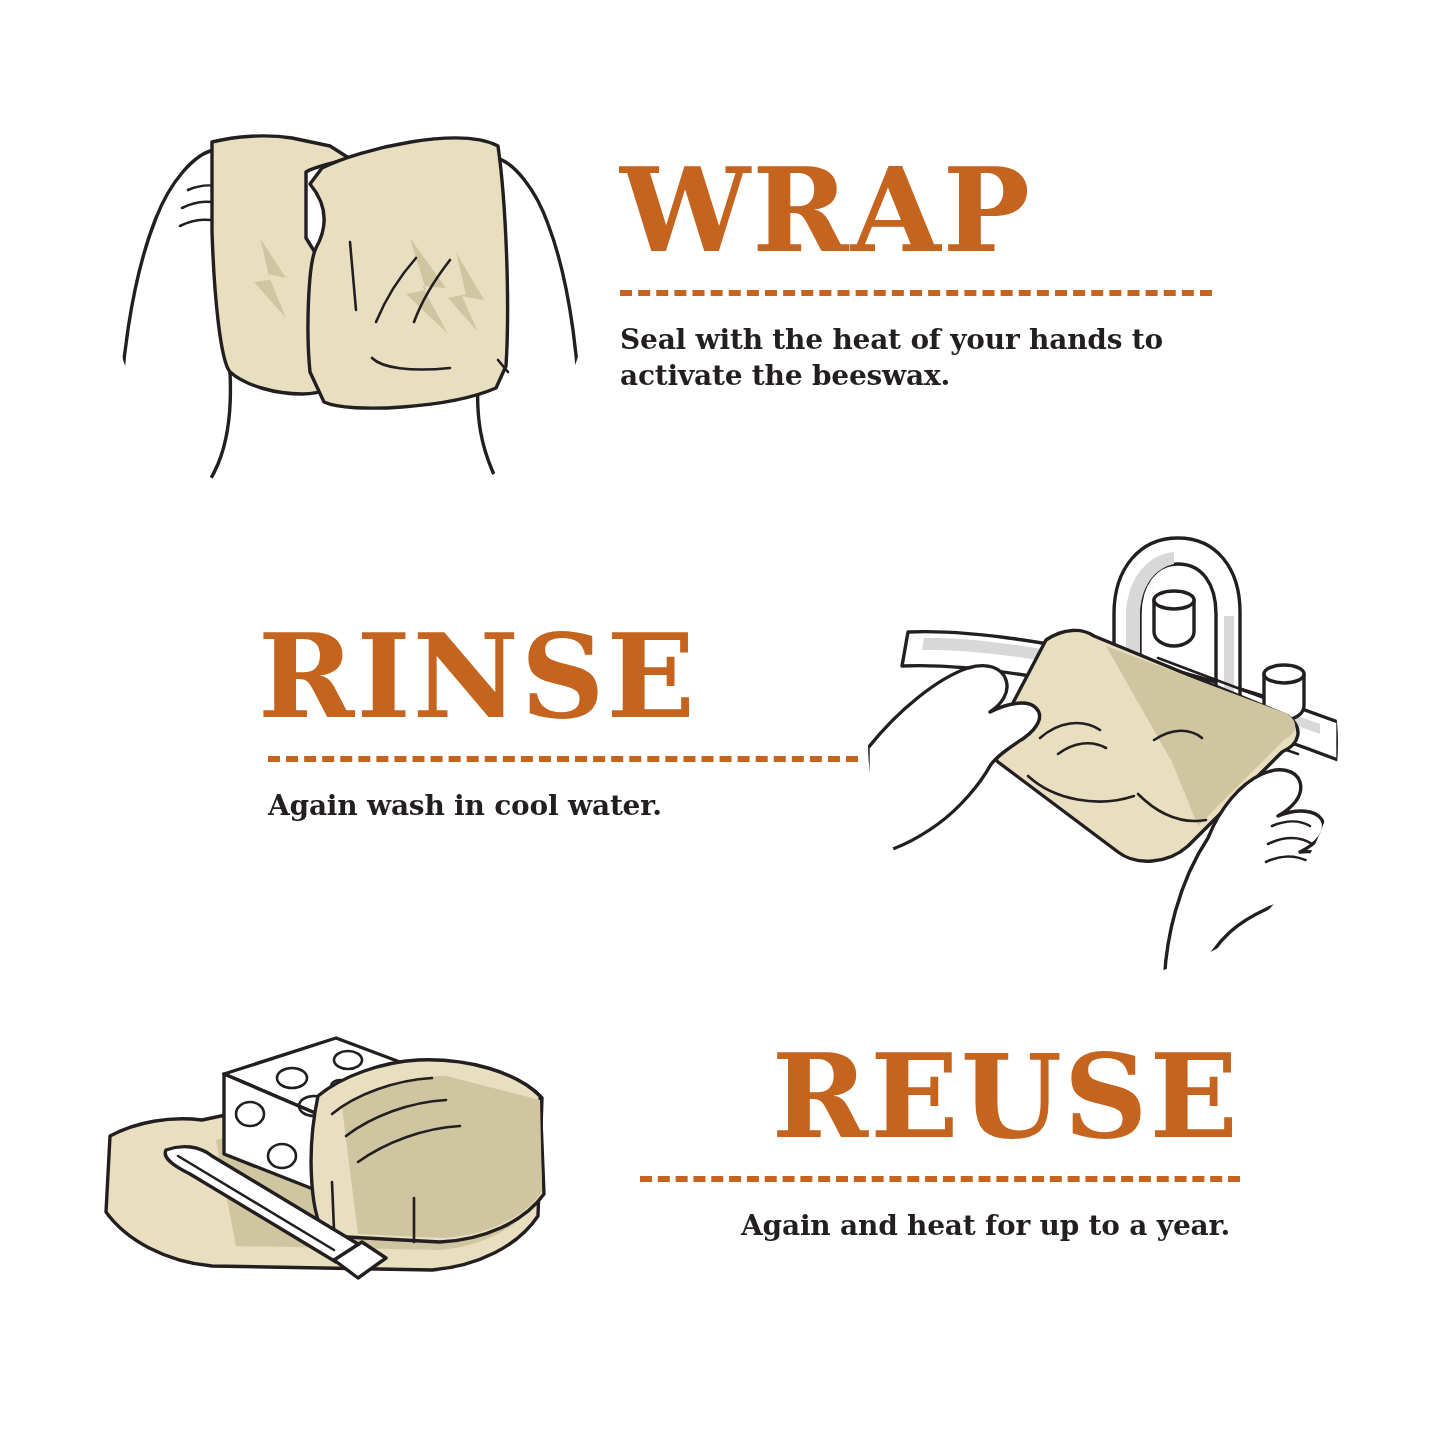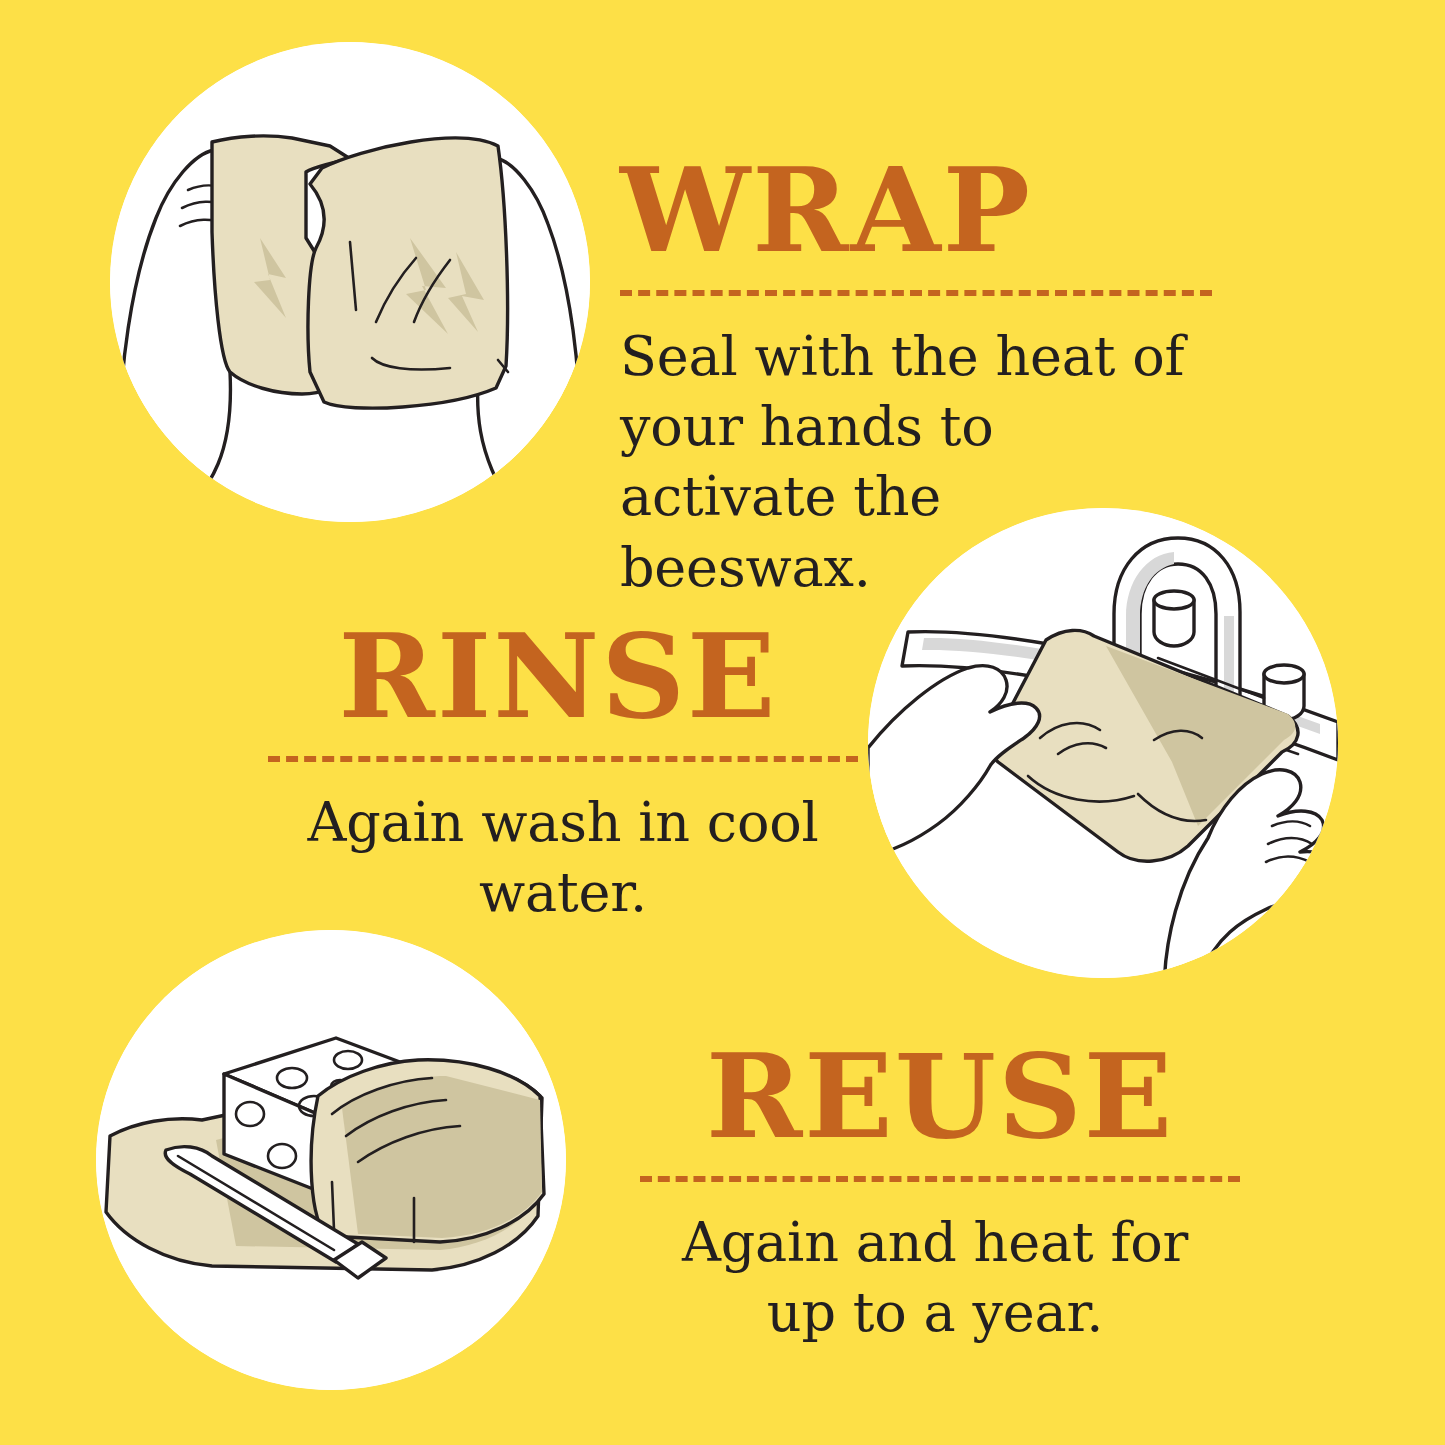--- a/index.html
+++ b/index.html
@@ -10,41 +10,41 @@
     width: 1445px;
     height: 1445px;
     background: #F7F1DE;
     font-family: "DejaVu Serif", serif;
     overflow: hidden;
   }
   .canvas {
     position: relative;
     width: 1445px;
     height: 1445px;
-    background: #fde047;
+    background: #ffffff;
   }
 
   
   .disc {
     position: absolute;
     border-radius: 50%;
     background: #FFFFFF;
   }
   .disc svg { display: block; width: 100%; height: 100%; }
 
   #disc-wrap  { left: 110px;  top: 42px;   width: 480px; height: 480px; }
   #disc-rinse { left: 868px;  top: 508px;  width: 470px; height: 470px; }
   #disc-reuse { left: 96px;   top: 930px;  width: 470px; height: 460px; }
 
   
   .block { position: absolute; }
 
   #block-wrap  { left: 620px; top: 152px; width: 600px; text-align: left; }
-  #block-rinse { left: 258px; top: 618px; width: 600px; text-align: center; }
-  #block-reuse { left: 640px; top: 1038px; width: 600px; text-align: center; }
+  #block-rinse { left: 258px; top: 618px; width: 600px; text-align: left; }
+  #block-reuse { left: 640px; top: 1038px; width: 600px; text-align: right; }
 
   .heading {
     font-family: "DejaVu Serif", serif;
     font-weight: bold;
     color: #C4641F;
     font-size: 116px;
     line-height: 1.0;
     letter-spacing: 2px;
     margin: 0;
     white-space: nowrap;
@@ -56,23 +56,23 @@
     border-top: 6px dashed #C4641F;
     margin: 22px 0 0 0;
     width: 100%;
   }
   #block-wrap .divider  { width: 592px; }
   #block-rinse .divider { width: 590px; margin-left: auto; }
   #block-reuse .divider { width: 600px; }
 
   .body-text {
     font-family: "DejaVu Serif", serif;
-    font-weight: 400;
+    font-weight: 700;
     color: #231F20;
-    font-size: 54px;
+    font-size: 28px;
     line-height: 1.30;
     margin: 26px 0 0 0;
     letter-spacing: -0.2px;
   }
   #block-wrap .body-text  { width: 585px; }
   #block-rinse .body-text { width: 590px; margin-left: auto; }
   #block-reuse .body-text { width: 590px; }
   .lnT  { fill: none; stroke: #231F20; stroke-width: 2.6; stroke-linecap: round; stroke-linejoin: round; }
   .wax  { fill: #E8DFC0; stroke: #231F20; stroke-width: 3.4; stroke-linejoin: round; }
   .waxD { fill: #CFC5A0; stroke: none; }

